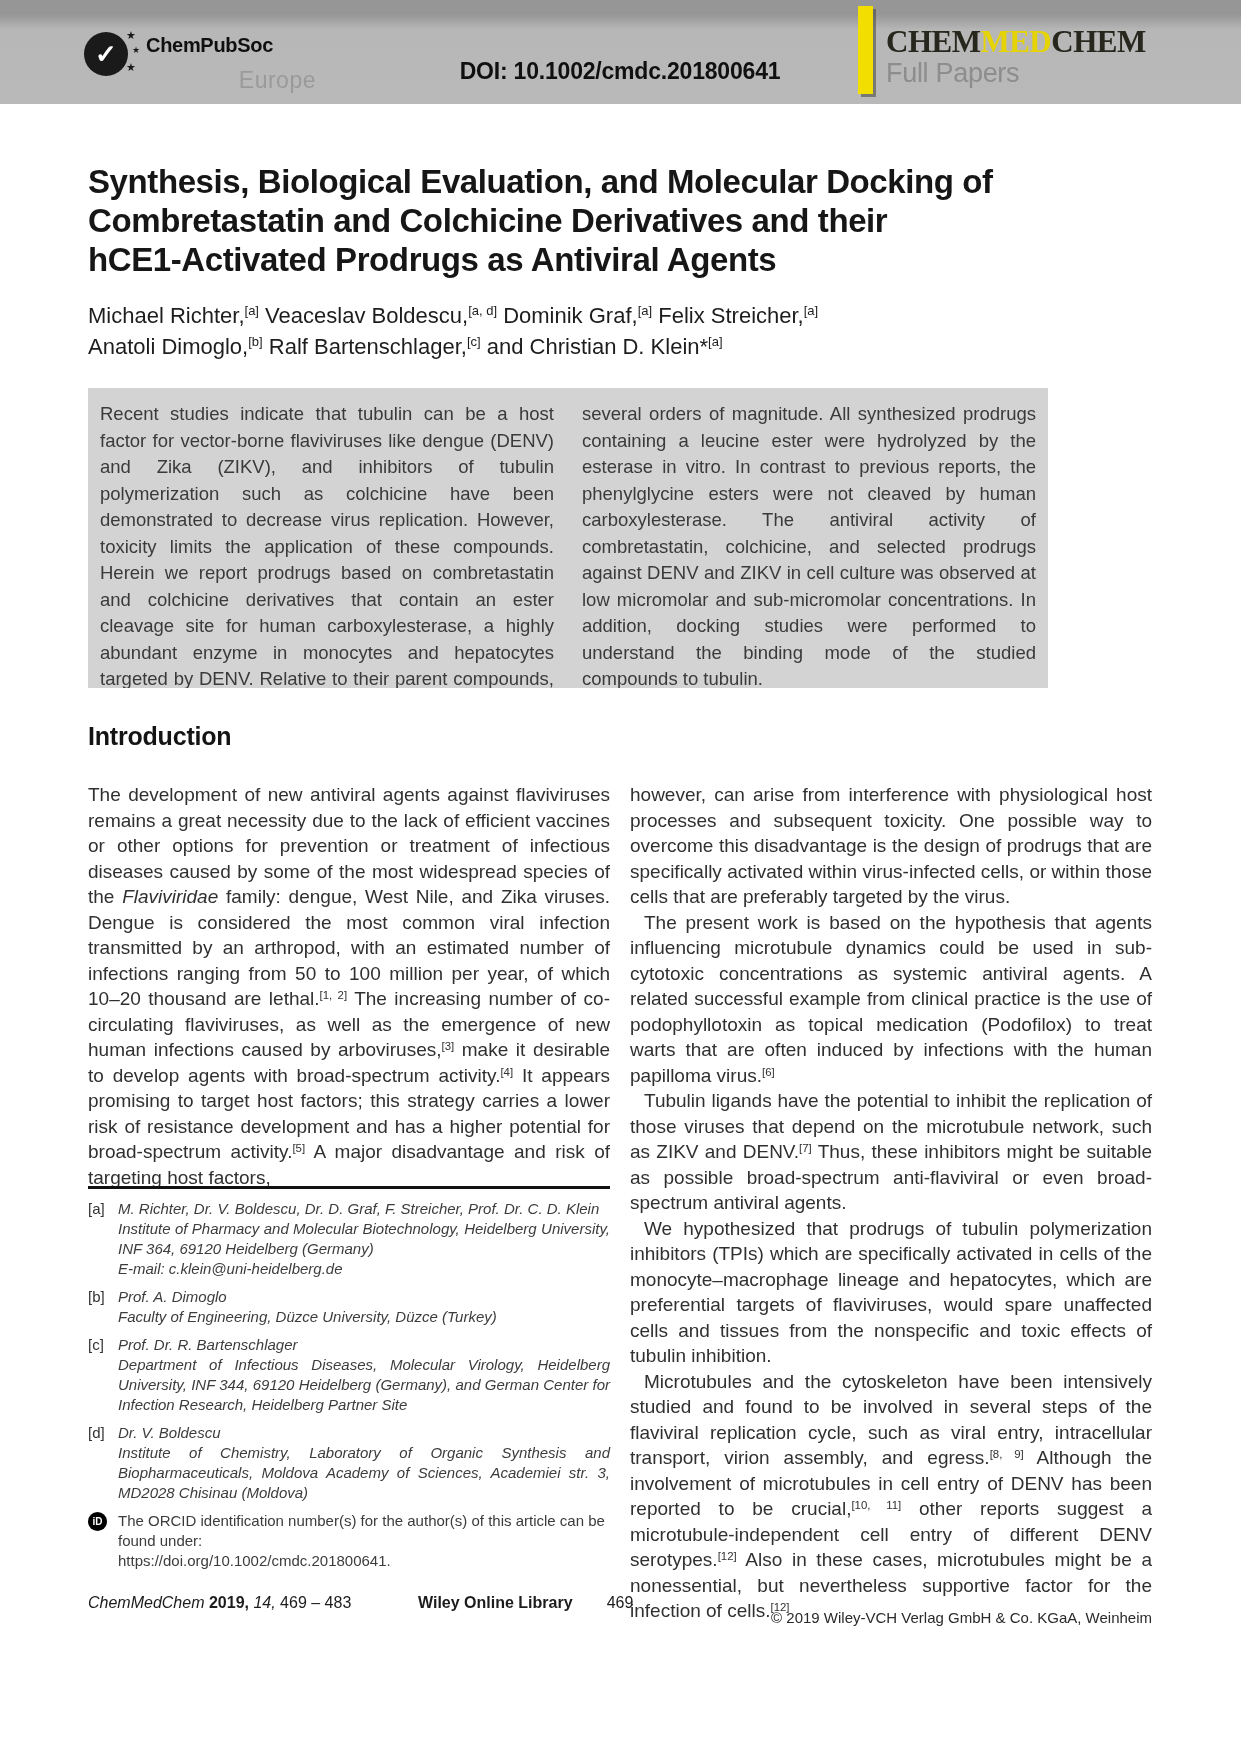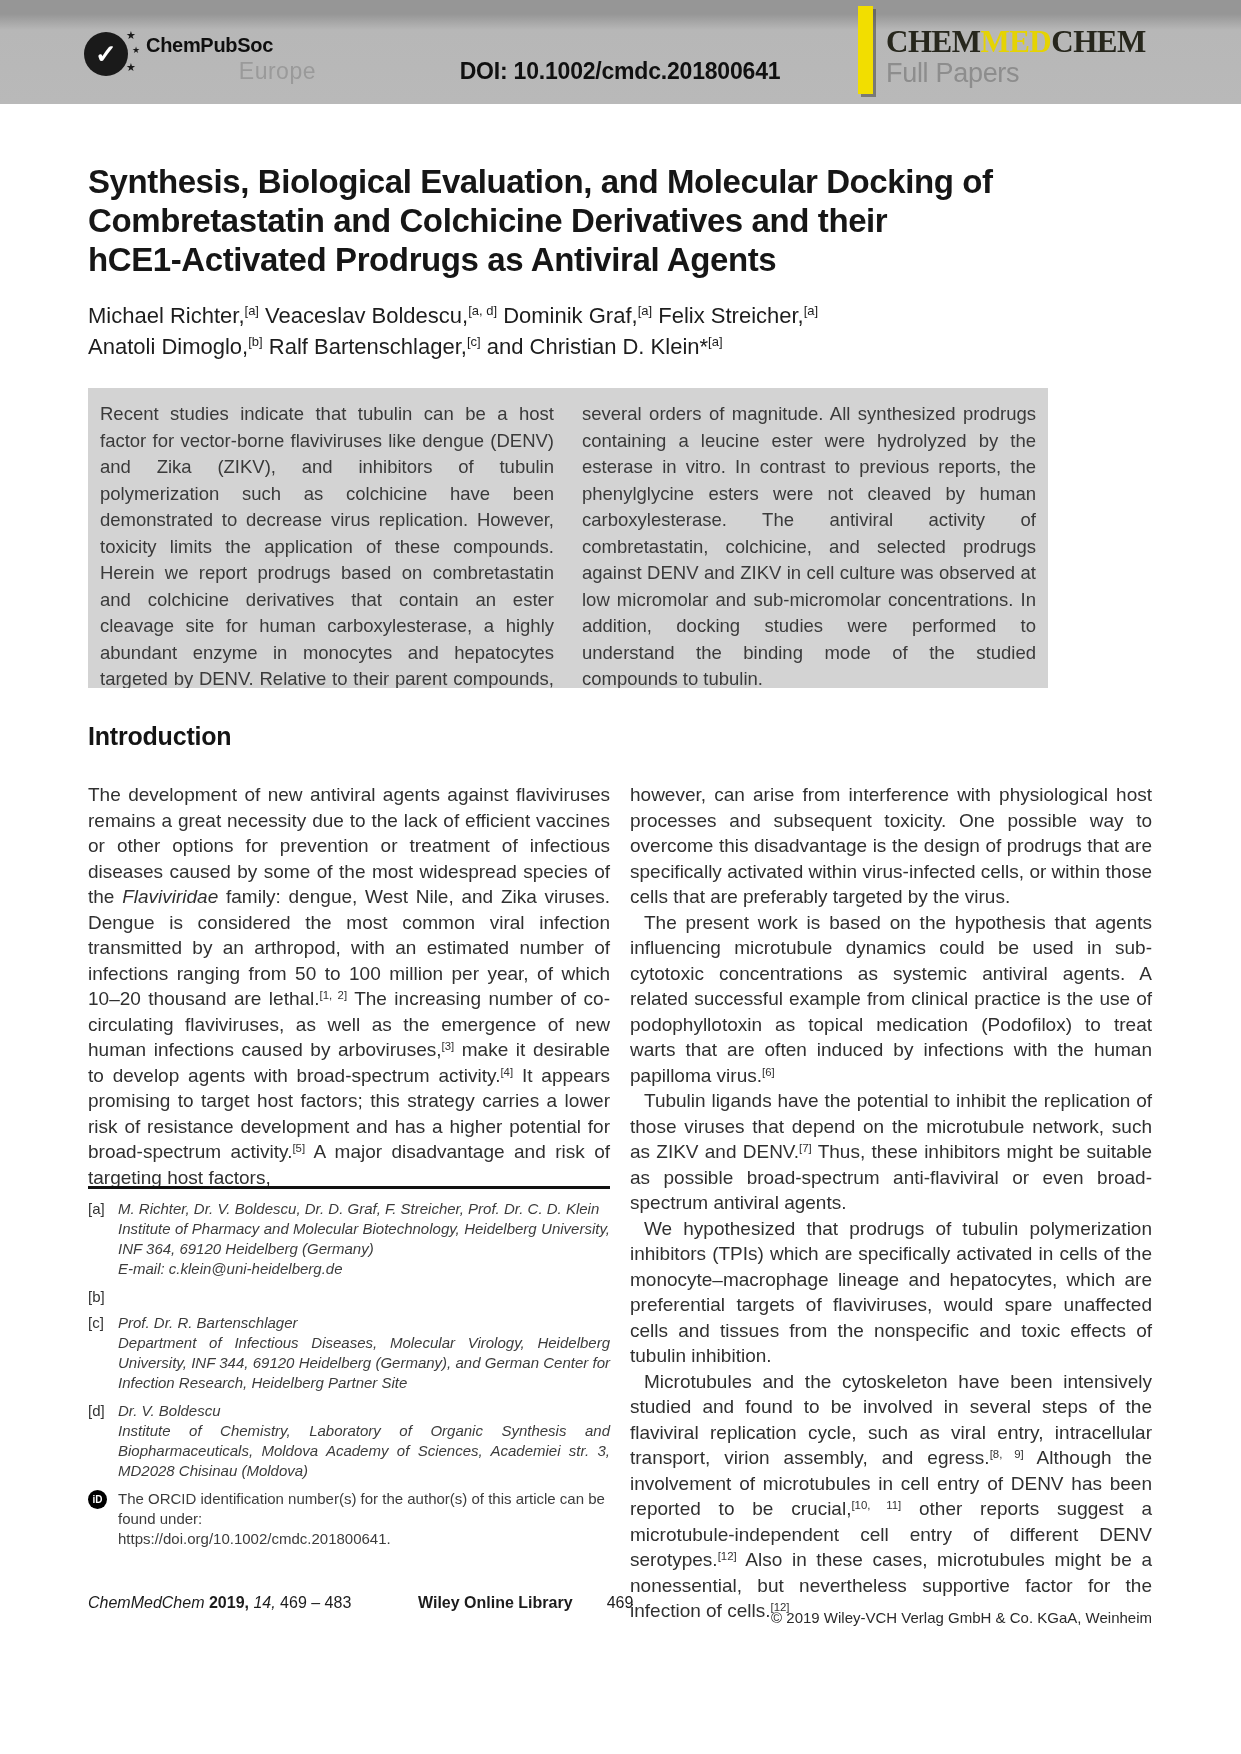--- a/index.html
+++ b/index.html
@@ -19,21 +19,21 @@
     position:absolute; left:0; top:2px; width:44px; height:44px; border-radius:50%;
     background:#1a1a1a; color:#ffffff; text-align:center; line-height:44px;
     font-size:26px; font-weight:bold;
   }
   .logo-star { position:absolute; color:#1a1a1a; font-size:11px; line-height:1; }
   .ls1 { left:42px; top:0px; }
   .ls2 { left:48px; top:16px; font-size:9px; }
   .ls3 { left:42px; top:32px; }
   .logo-text { position:absolute; left:62px; top:4px; width:170px; }
   .logo-name { font-size:20px; font-weight:bold; color:#0f0f0f; letter-spacing:-0.3px; }
-  .logo-region { font-size:23px; color:#9a9a9a; text-align:right; margin-top:1px; letter-spacing:0.5px; }
+  .logo-region { font-size:23px; color:#9a9a9a; text-align:right; margin-top:10px; letter-spacing:0.5px; }
   .doi {
     position:absolute; left:88px; top:58px; width:1064px; text-align:center;
     font-size:23px; font-weight:bold; color:#101010; letter-spacing:-0.2px;
   }
   .mast-bar {
     position:absolute; left:858px; top:6px; width:15px; height:88px;
     background:#f2de00; box-shadow:3px 3px 0 rgba(70,70,60,0.55);
   }
   .mast-title {
     position:absolute; left:886px; top:24px;
@@ -163,20 +163,24 @@
       <div class="fn-label">[a]</div>
       <div class="fn-text">
         <div>M. Richter, Dr. V. Boldescu, Dr. D. Graf, F. Streicher, Prof. Dr. C. D. Klein</div>
         <div>Institute of Pharmacy and Molecular Biotechnology, Heidelberg University, INF 364, 69120 Heidelberg (Germany)</div>
         <div>E-mail: c.klein@uni-heidelberg.de</div>
       </div>
     </div>
 
     <div class="fn-item">
       <div class="fn-label">[b]</div>
+      <div class="fn-text">
+        <div>Prof. A. Dimoglo</div>
+        <div>Faculty of Engineering, Düzce University, Düzce (Turkey)</div>
+      </div>
     </div>
 
     <div class="fn-item">
       <div class="fn-label">[c]</div>
       <div class="fn-text">
         <div>Prof. Dr. R. Bartenschlager</div>
         <div>Department of Infectious Diseases, Molecular Virology, Heidelberg University, INF 344, 69120 Heidelberg (Germany), and German Center for Infection Research, Heidelberg Partner Site</div>
       </div>
     </div>
 

